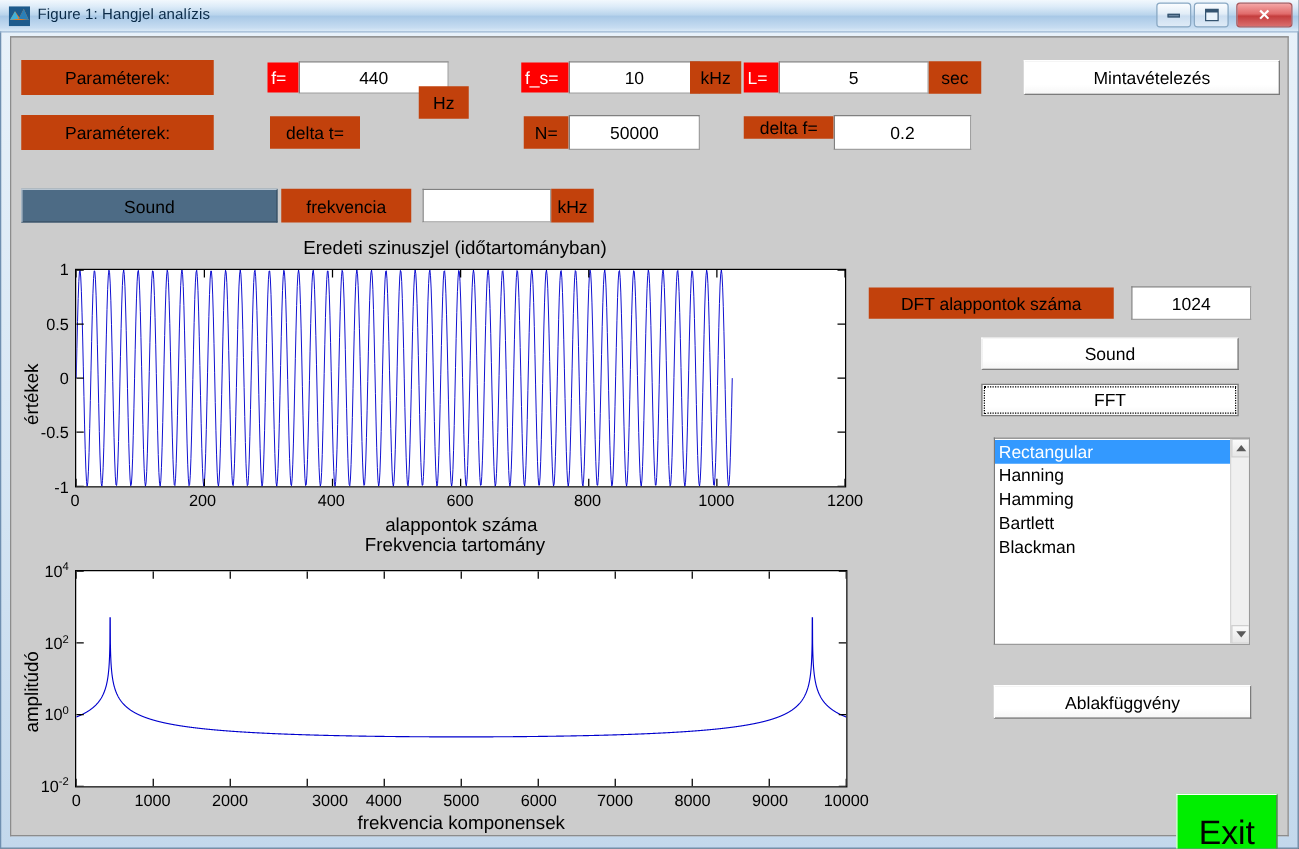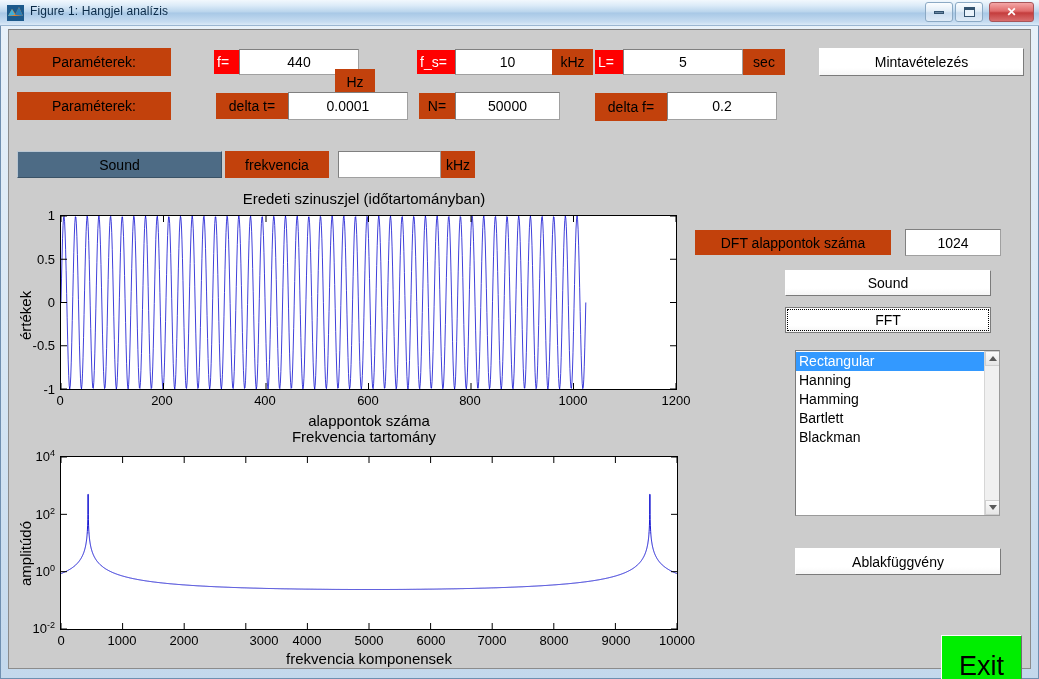--- a/index.html
+++ b/index.html
@@ -233,26 +233,25 @@
 
     <div class="uic lbl-red" style="left:586px; top:20px; width:28px; height:24px; justify-content:flex-start; padding-left:3px;">L=</div>
     <div class="uic edit" style="left:614px; top:19px; width:120px; height:26px;">5</div>
     <div class="uic lbl-plain" style="left:734px; top:19px; width:42px; height:26px;">sec</div>
 
     <div class="uic pushbtn" style="left:810px; top:18px; width:205px; height:28px;">Mintavételezés</div>
 
     <div class="uic lbl-plain" style="left:8px; top:62px; width:154px; height:28px;">Paraméterek:</div>
 
     <div class="uic lbl-plain" style="left:207px; top:63px; width:72px; height:26px;">delta t=</div>
-    <div class="uic edit" style="left:279px; top:62px; width:120px; height:28px;">0.0001</div>
 
     <div class="uic lbl-plain" style="left:410px; top:63px; width:36px; height:26px;">N=</div>
     <div class="uic edit" style="left:446px; top:62px; width:105px; height:28px;">50000</div>
 
-    <div class="uic lbl-plain" style="left:586px; top:63px; width:72px; height:28px;">delta f=</div>
+    <div class="uic lbl-plain" style="left:586px; top:63px; width:72px; height:18px;">delta f=</div>
     <div class="uic edit" style="left:658px; top:62px; width:110px; height:28px;">0.2</div>
 
     <div class="uic pushbtn sound" style="left:8px; top:121px; width:205px; height:27px;">Sound</div>
 
     <div class="uic lbl-plain" style="left:216px; top:121px; width:104px; height:27px;">frekvencia</div>
     <div class="uic edit" style="left:329px; top:121px; width:103px; height:27px;" title=""></div>
     <div class="uic lbl-plain" style="left:432px; top:121px; width:34px; height:27px;">kHz</div>
 
     <div class="uic lbl-plain" style="left:686px; top:200px; width:196px; height:25px;">DFT alappontok száma</div>
     <div class="uic edit" style="left:896px; top:199px; width:96px; height:27px;">1024</div>

